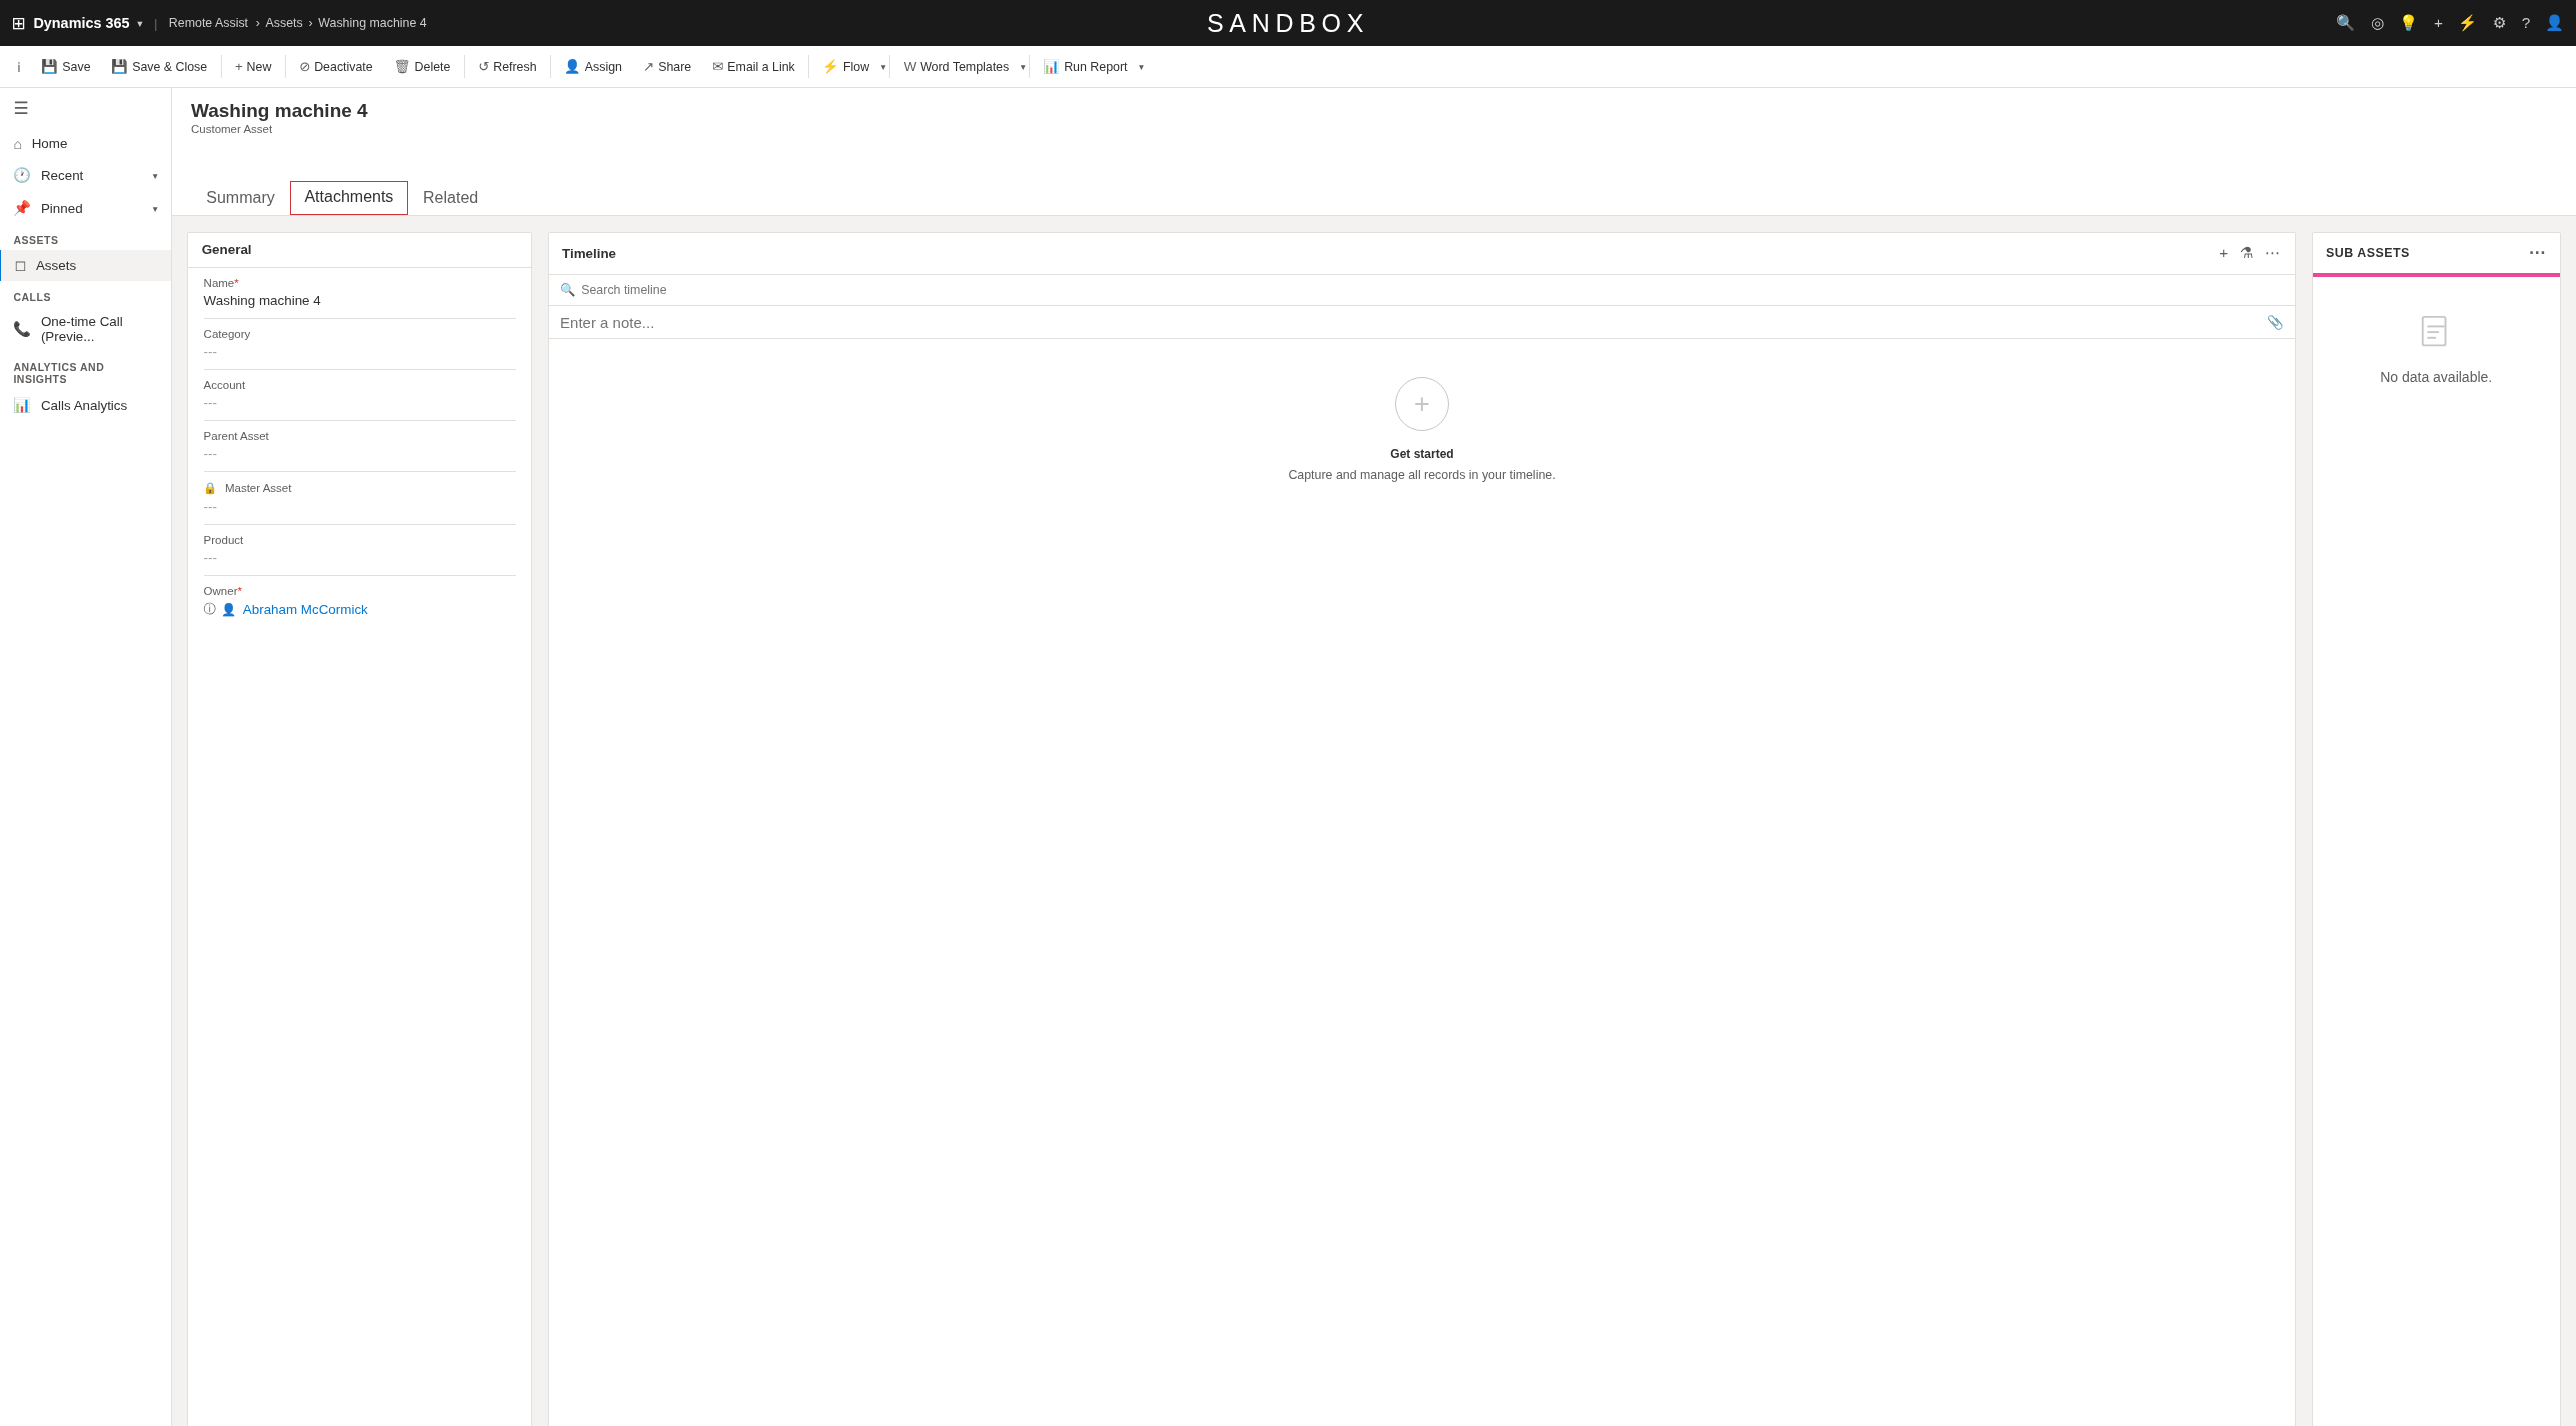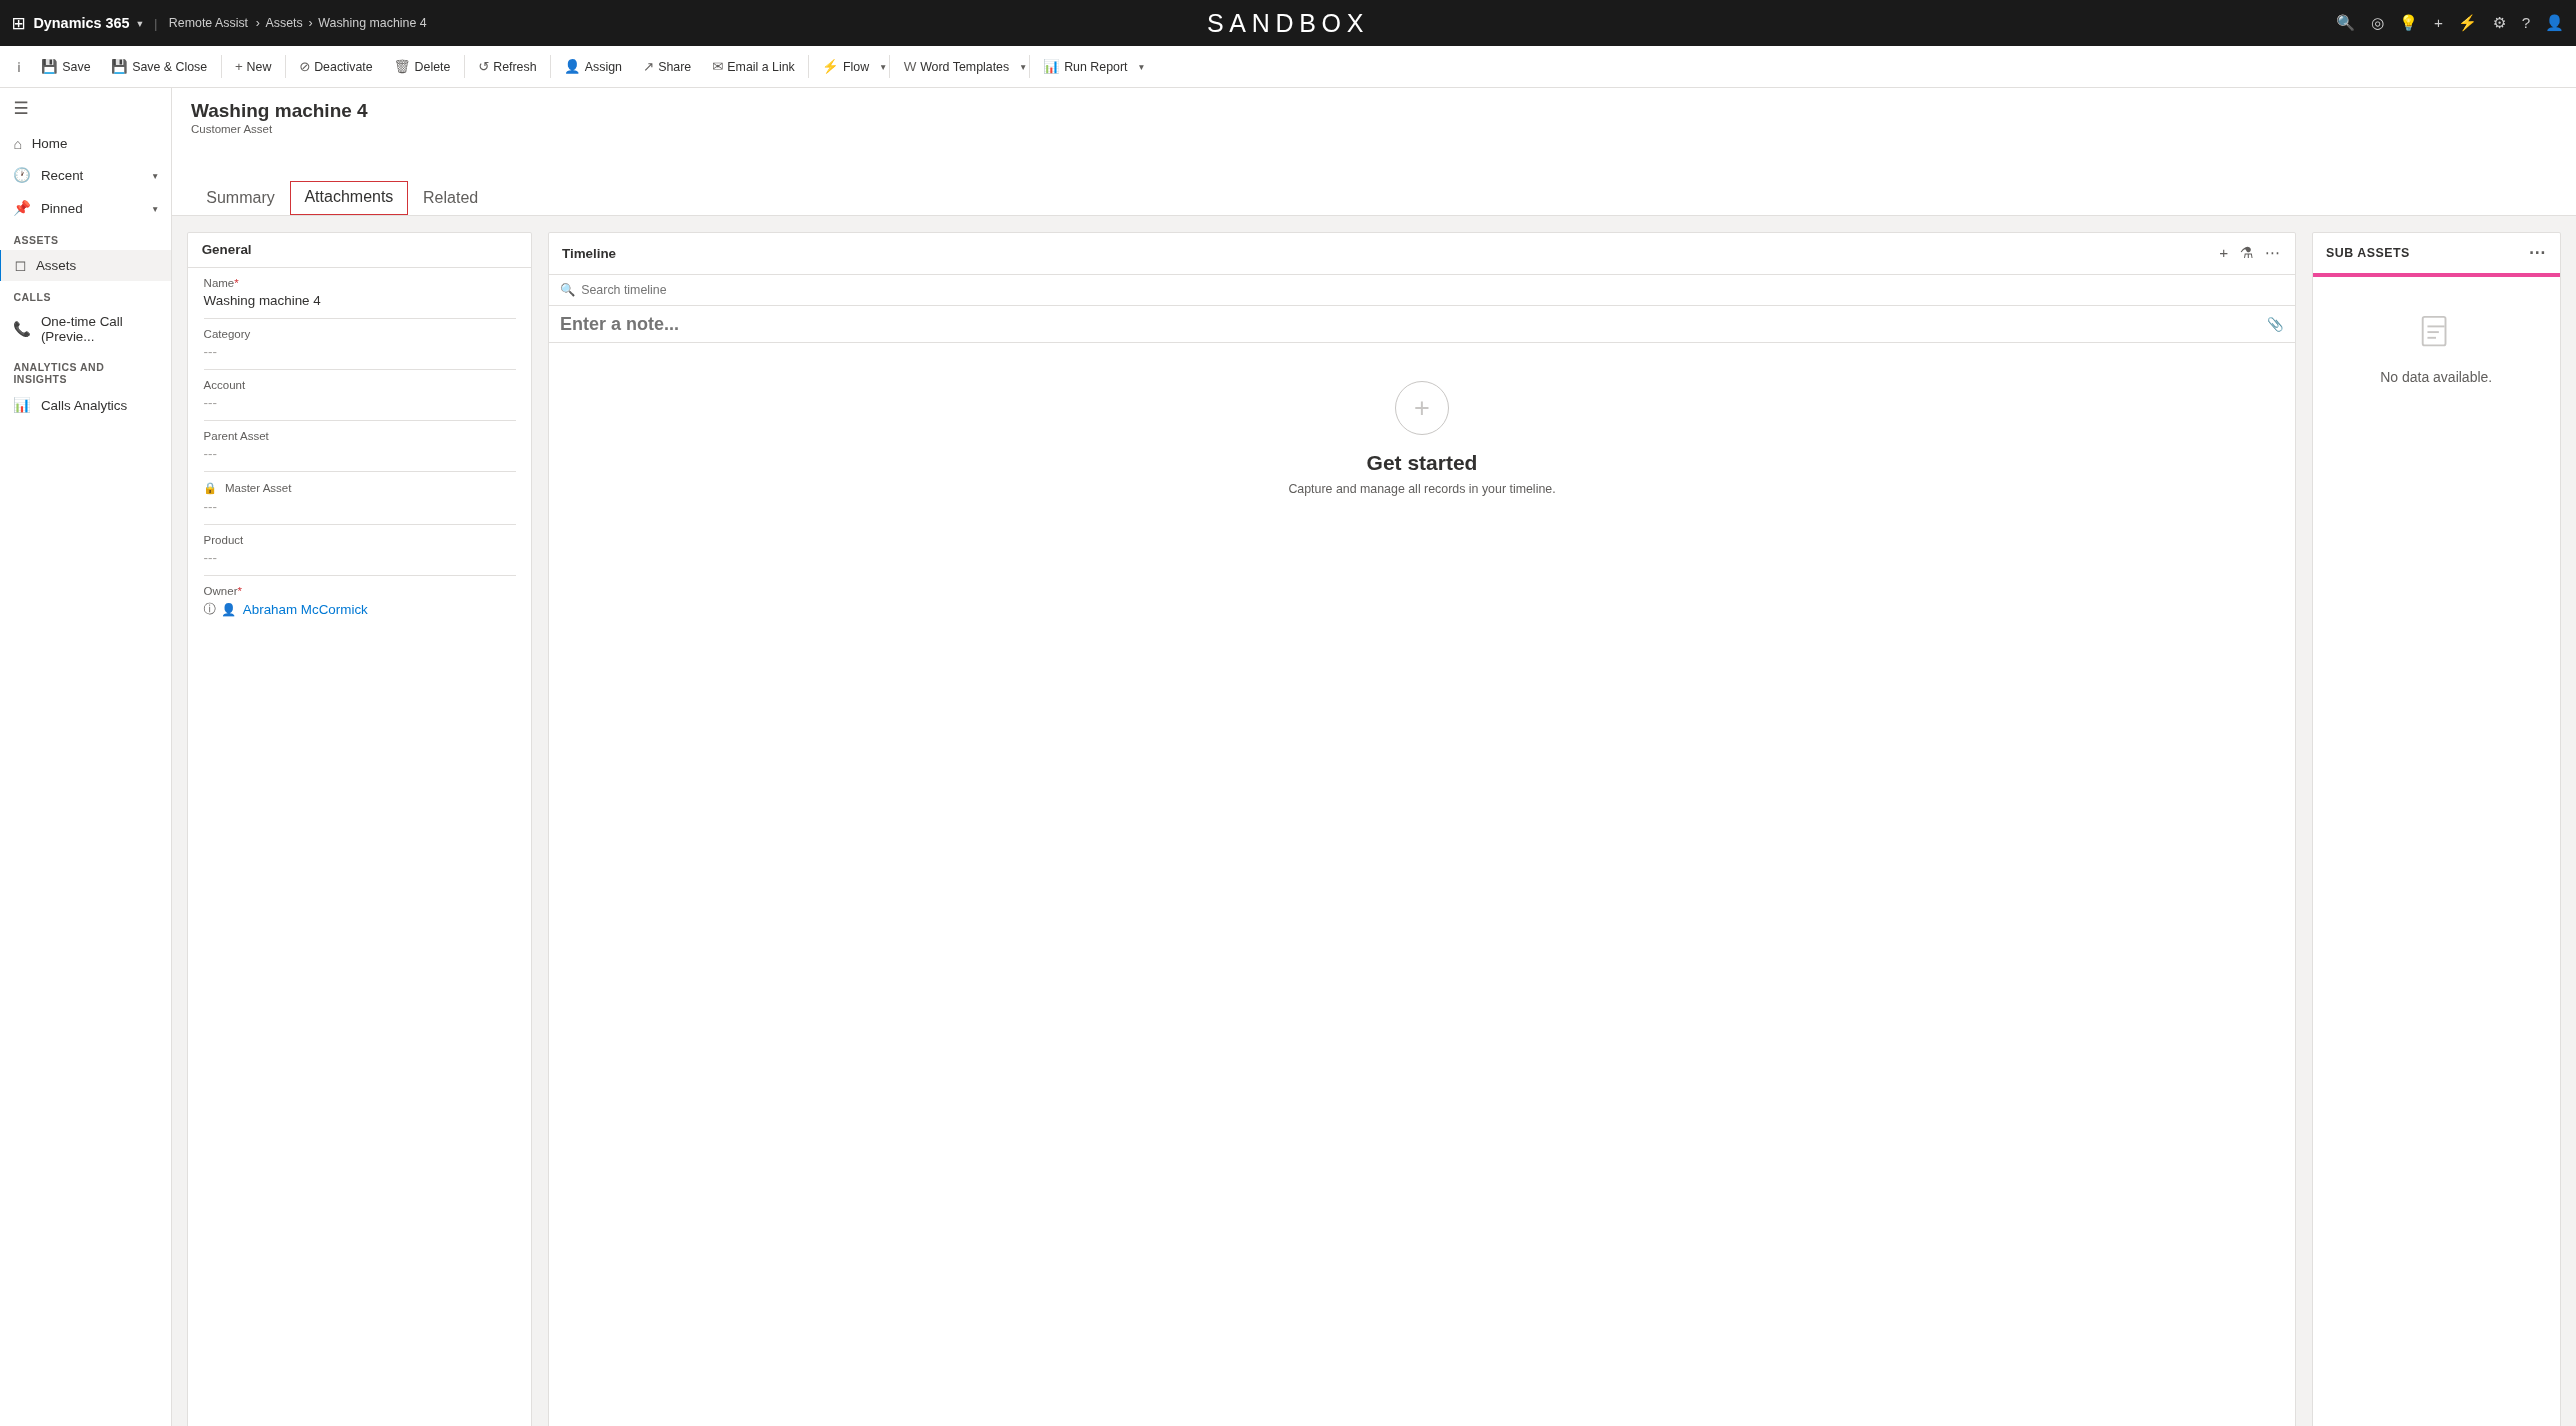--- a/index.html
+++ b/index.html
@@ -138,25 +138,25 @@
 
     
     .timeline-panel { flex: 1; min-width: 287px; }
     .timeline-header { padding: 9.6px 13.4px; font-size: 13.4px; font-weight: 600; color: #323130; display: flex; align-items: center; justify-content: space-between; border-bottom: 1px solid #e1dfdd; }
     .timeline-header-actions { display: flex; gap: 7.7px; align-items: center; }
     .timeline-icon-btn { background: none; border: none; cursor: pointer; font-size: 15.3px; color: #605e5c; padding: 1.9px; }
     .timeline-search { display: flex; align-items: center; gap: 5.7px; padding: 7.7px 11.5px; border-bottom: 1px solid #e1dfdd; }
     .timeline-search input { border: none; outline: none; font-size: 12.4px; flex: 1; color: #323130; }
     .timeline-search .search-icon { color: #605e5c; font-size: 12.4px; }
     .timeline-note { padding: 7.7px 11.5px; border-bottom: 1px solid #e1dfdd; display: flex; align-items: center; justify-content: space-between; }
-    .timeline-note input { border: none; outline: none; font-size: 18px; flex: 1; color: #701a75; font-weight: bold; }
+    .timeline-note input { border: none; outline: none; font-size: 15px; flex: 1; color: #701a75; }
     .timeline-note .attach-icon { color: #605e5c; font-size: 13.4px; }
     .timeline-empty { padding: 38px 19px; text-align: center; }
     .timeline-empty-circle { width: 54px; height: 54px; border-radius: 50%; border: 1.9px solid #c8c6c4; display: flex; align-items: center; justify-content: center; margin: 0 auto 15.3px; color: #c8c6c4; font-size: 27px; cursor: pointer; }
-    .timeline-empty-title { font-size: 21px; font-weight: 600; color: #323130; margin-bottom: 7.7px; }
+    .timeline-empty-title { font-size: 12px; font-weight: 600; color: #323130; margin-bottom: 7.7px; }
     .timeline-empty-desc { font-size: 12.4px; color: #605e5c; }
 
     
     .subassets-panel { width: 249px; flex-shrink: 0; }
     .subassets-header { padding: 9.6px 13.4px; font-size: 12.4px; font-weight: 700; color: #323130; display: flex; align-items: center; justify-content: space-between; text-transform: uppercase; letter-spacing: 0.5px; border-bottom: 4px solid #ec4899; }
     .subassets-empty { padding: 38px 19px; text-align: center; }
     .subassets-empty-icon { font-size: 31px; color: #c8c6c4; margin-bottom: 7.7px; }
     .subassets-empty-text { font-size: 14px; color: #605e5c; }
 
     .dots-icon { font-size: 17px; color: #605e5c; cursor: pointer; }

